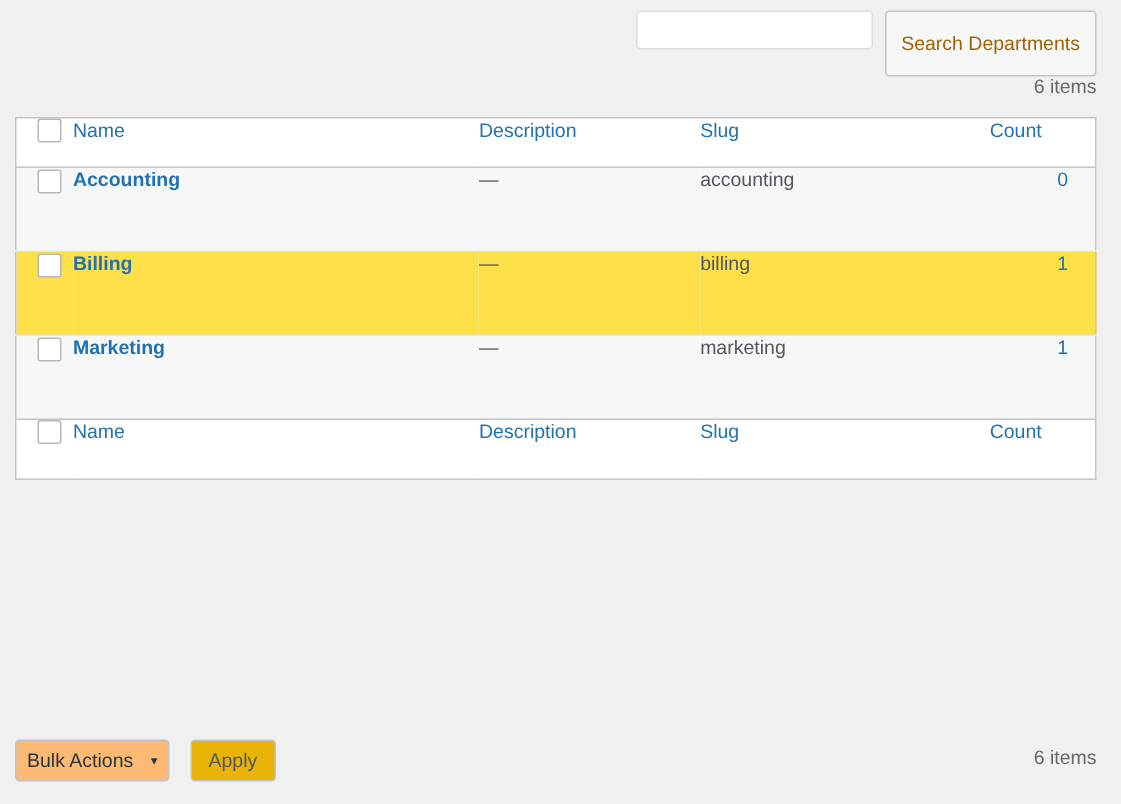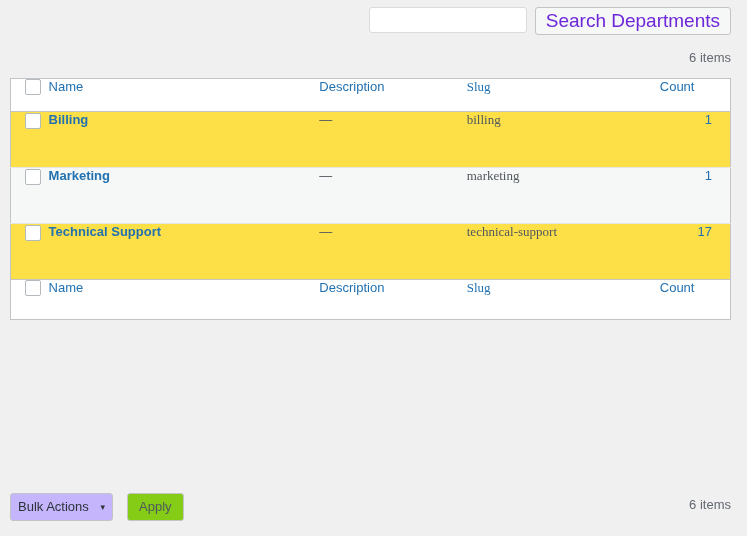--- a/index.html
+++ b/index.html
@@ -32,29 +32,29 @@
     border: 1px solid #dcdcde;
     background: #ffffff;
     border-radius: 3px;
     padding: 0 8px;
     font-family: "Liberation Sans", sans-serif;
     font-size: 13px;
     color: #2c3338;
     outline: none;
   }
   .search-button {
-    height: 28px;
+    height: 44px;
     box-sizing: border-box;
     padding: 0 10px;
     border: 1px solid #c3c4c7;
     border-radius: 3px;
     background: #f6f7f7;
-    color: #6d28d9;
-    font-family: "Liberation Sans", sans-serif;
-    font-size: 19px;
+    color: #a16207;
+    font-family: "Liberation Sans", sans-serif;
+    font-size: 13px;
     line-height: 26px;
     cursor: pointer;
     white-space: nowrap;
   }
 
   .items-count-top {
     position: absolute;
     top: 50px;
     right: 16px;
     font-size: 13px;
@@ -104,21 +104,21 @@
   .col-slug  { width: 175px; }
   .col-count { width: 88px; }
 
   .col-count, td.col-count { text-align: right; }
   th.col-count { text-align: center; padding-right: 18px; }
   td.col-count { padding-right: 18px; }
 
   th.col-cb, td.col-cb { padding-left: 14px; }
   th.col-name, td.col-name { padding-left: 0; }
   th.col-desc, td.col-desc { padding-left: 0; }
-  th.col-slug, td.col-slug { padding-left: 0; font-family: Liberation Serif, serif; }
+  th.col-slug, td.col-slug { padding-left: 0; }
 
   .col-head-link {
     color: #2271b1;
     text-decoration: none;
     font-size: 13px;
     cursor: pointer;
   }
 
   tbody tr {
     background: #fde047;
@@ -182,21 +182,21 @@
   }
   .bulk-select {
     position: absolute;
     left: 0;
     top: 0;
     width: 103px;
     height: 28px;
     box-sizing: border-box;
     border: 1px solid #c3c4c7;
     border-radius: 3px;
-    background: #c4b5fd;
+    background: #fdba74;
     color: #2c3338;
     font-family: "Liberation Sans", sans-serif;
     font-size: 13px;
     padding-left: 7px;
     line-height: 26px;
     cursor: pointer;
     position: absolute;
   }
   .bulk-select .caret {
     position: absolute;
@@ -207,21 +207,21 @@
   }
   .apply-button {
     position: absolute;
     left: 117px;
     top: 0;
     height: 28px;
     box-sizing: border-box;
     padding: 0 11px;
     border: 1px solid #c3c4c7;
     border-radius: 3px;
-    background: #84cc16;
+    background: #eab308;
     color: #50575e;
     font-family: "Liberation Sans", sans-serif;
     font-size: 13px;
     line-height: 26px;
     cursor: pointer;
   }
   .items-count-bottom {
     position: absolute;
     right: 0;
     top: 4px;
@@ -253,41 +253,41 @@
       </th>
       <th class="col-slug">
         <span class="col-head-link">Slug</span>
       </th>
       <th class="col-count">
         <span class="col-head-link">Count</span>
       </th>
     </tr>
   </thead>
   <tbody id="table-body">
+      <tr class="alt">
+        <td class="col-cb"><span class="cb"></span></td>
+        <td class="col-name"><span class="row-name-link">Accounting</span></td>
+        <td class="col-desc"><span class="dash">—</span></td>
+        <td class="col-slug"><span class="slug-text">accounting</span></td>
+        <td class="col-count"><span class="count-link">0</span></td>
+      </tr>
       <tr>
         <td class="col-cb"><span class="cb"></span></td>
         <td class="col-name"><span class="row-name-link">Billing</span></td>
         <td class="col-desc"><span class="dash">—</span></td>
         <td class="col-slug"><span class="slug-text">billing</span></td>
         <td class="col-count"><span class="count-link">1</span></td>
       </tr>
       <tr class="alt">
         <td class="col-cb"><span class="cb"></span></td>
         <td class="col-name"><span class="row-name-link">Marketing</span></td>
         <td class="col-desc"><span class="dash">—</span></td>
         <td class="col-slug"><span class="slug-text">marketing</span></td>
         <td class="col-count"><span class="count-link">1</span></td>
       </tr>
-      <tr>
-        <td class="col-cb"><span class="cb"></span></td>
-        <td class="col-name"><span class="row-name-link">Technical Support</span></td>
-        <td class="col-desc"><span class="dash">—</span></td>
-        <td class="col-slug"><span class="slug-text">technical-support</span></td>
-        <td class="col-count"><span class="count-link">17</span></td>
-      </tr>
     </tbody>
   <tfoot>
     <tr>
       <th class="col-cb">
         <span class="cb"></span>
       </th>
       <th class="col-name">
         <span class="col-head-link">Name</span>
       </th>
       <th class="col-desc">

